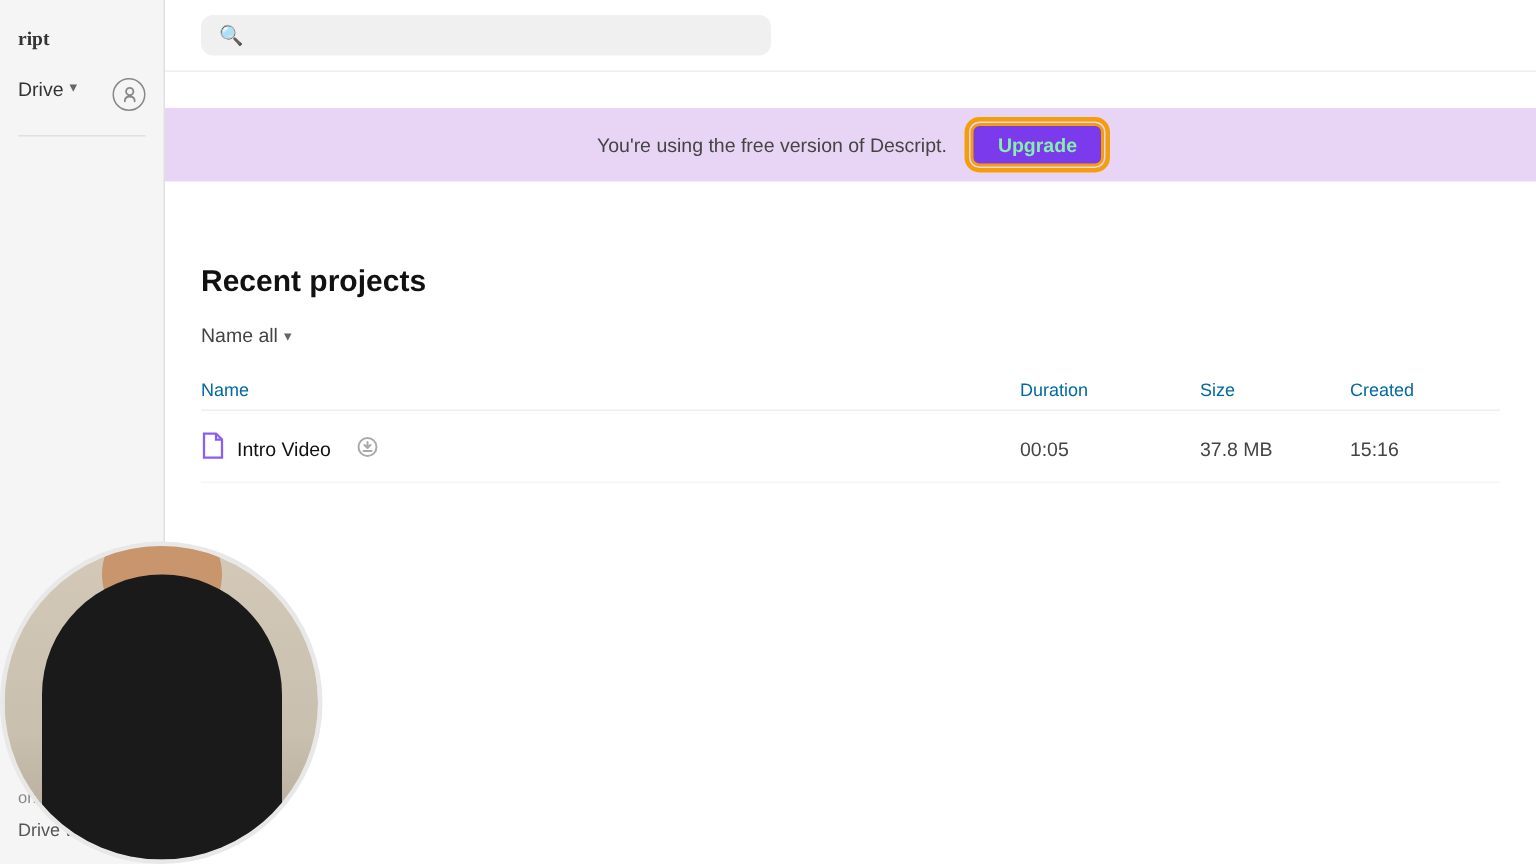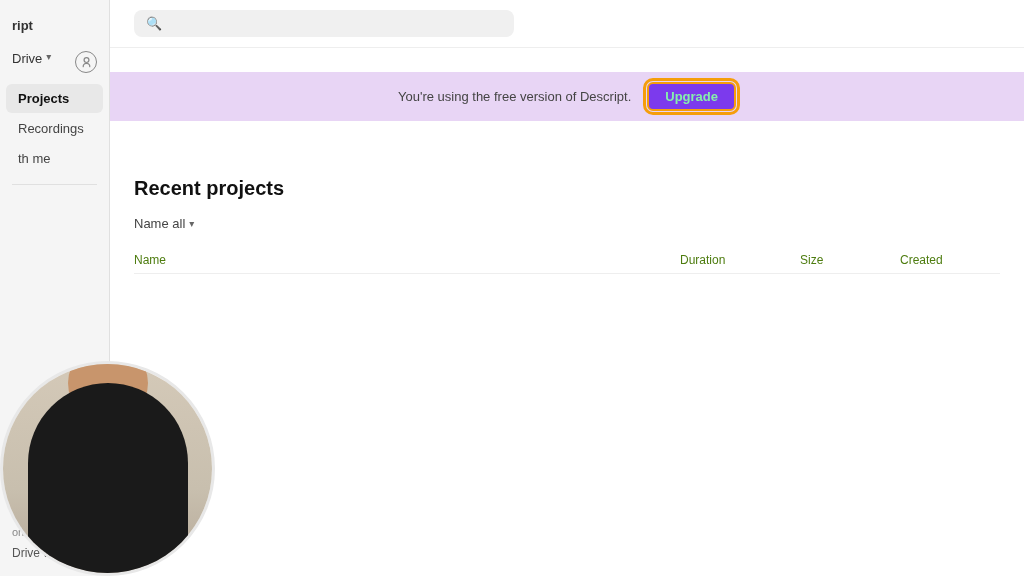--- a/index.html
+++ b/index.html
@@ -22,20 +22,21 @@
       border-right: 1px solid #e0e0e0;
       flex-shrink: 0;
       padding-top: 10px;
     }
 
     .sidebar-app-name {
       font-size: 13px;
       font-weight: 600;
       color: #333;
       padding: 8px 12px 12px 12px;
+      font-family: Liberation Serif, serif;
     }
 
     .sidebar-drive-row {
       display: flex;
       align-items: flex-start;
       padding: 6px 12px;
       cursor: pointer;
       font-size: 13px;
       color: #333;
       gap: 4px;
@@ -205,21 +206,21 @@
     .table-header {
       display: grid;
       grid-template-columns: 1fr 120px 100px 100px;
       padding: 6px 0;
       border-bottom: 1px solid #eee;
       margin-bottom: 4px;
     }
 
     .table-header-cell {
       font-size: 12px;
-      color: #4d7c0f;
+      color: #0369a1;
       font-weight: 500;
     }
 
     .table-row {
       display: grid;
       grid-template-columns: 1fr 120px 100px 100px;
       padding: 10px 0;
       align-items: center;
       border-bottom: 1px solid #f5f5f5;
     }
@@ -320,25 +321,20 @@
   <div class="sidebar-drive-row">
     <span>Drive</span>
     <span class="chevron">▾</span>
     <div class="sidebar-user-icon">
       <svg width="13" height="13" viewBox="0 0 16 16" fill="none" xmlns="http://www.w3.org/2000/svg">
         <path d="M8 8a3 3 0 100-6 3 3 0 000 6zm-4 5s-.5-4 4-4 4 4 4 4" stroke="#888" stroke-width="1.5" stroke-linecap="round"></path>
       </svg>
     </div>
   </div>
 
-  <div class="sidebar-nav">
-    <div class="sidebar-nav-item active">Projects</div>
-    <div class="sidebar-nav-item">Recordings</div>
-    <div class="sidebar-nav-item">th me</div>
-  </div>
 
   <div class="sidebar-divider"></div>
 
   <div class="sidebar-bottom">
     <div class="sidebar-workspace-label">orkspace</div>
     <div class="sidebar-workspace-item">Drive workspac</div>
   </div>
 </div>
 
 <div class="main">
@@ -362,20 +358,41 @@
       <span class="show-all-chevron">▾</span>
     </button>
 
     <div class="table-header">
       <div class="table-header-cell">Name</div>
       <div class="table-header-cell">Duration</div>
       <div class="table-header-cell">Size</div>
       <div class="table-header-cell">Created</div>
     </div>
 
+    <div class="table-row">
+      <div class="file-cell">
+        <span class="file-icon">
+          <svg width="16" height="18" viewBox="0 0 16 18" fill="none" xmlns="http://www.w3.org/2000/svg">
+            <path d="M2 1h8l4 4v12H2V1z" stroke="#8b5cf6" stroke-width="1.5" fill="none"></path>
+            <path d="M10 1v4h4" stroke="#8b5cf6" stroke-width="1.5" fill="none"></path>
+          </svg>
+        </span>
+        <span class="file-name">Intro Video</span>
+        <span class="download-icon">
+          <svg width="16" height="16" viewBox="0 0 24 24" fill="none" stroke="#aaa" stroke-width="2" stroke-linecap="round" stroke-linejoin="round">
+            <circle cx="12" cy="12" r="9"></circle>
+            <path d="M12 7v6m0 0l-3-3m3 3l3-3"></path>
+            <line x1="8" y1="16" x2="16" y2="16"></line>
+          </svg>
+        </span>
+      </div>
+      <div class="table-cell">00:05</div>
+      <div class="table-cell">37.8 MB</div>
+      <div class="table-cell">15:16</div>
+    </div>
   </div>
 </div>
 
 <div class="bottom-left-avatar">
   <div class="person-figure">
     <div class="scene-bg"></div>
 
     <div class="person-hat"></div>
     <div class="person-head">
       

